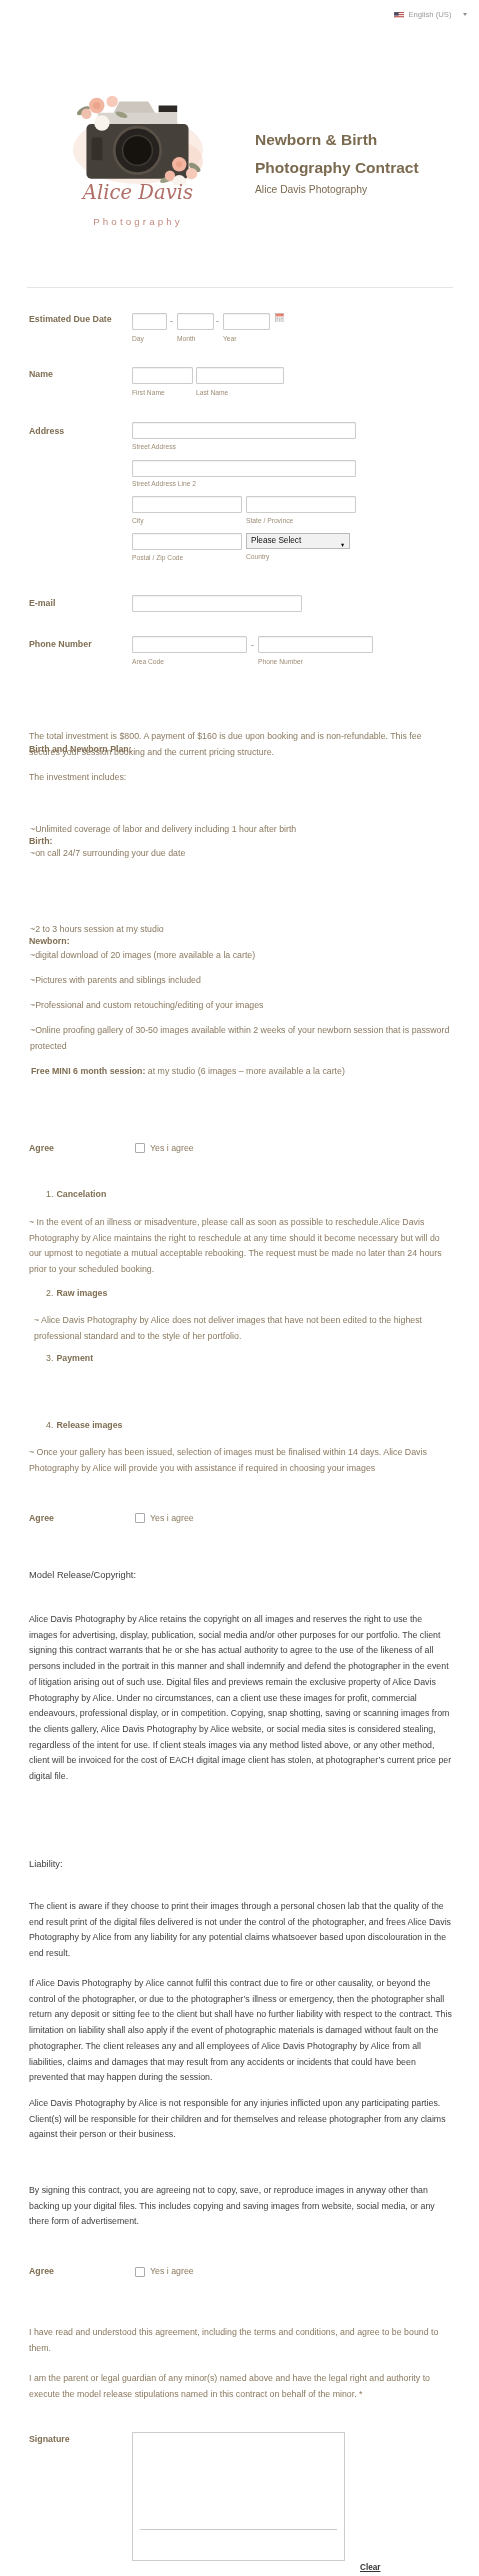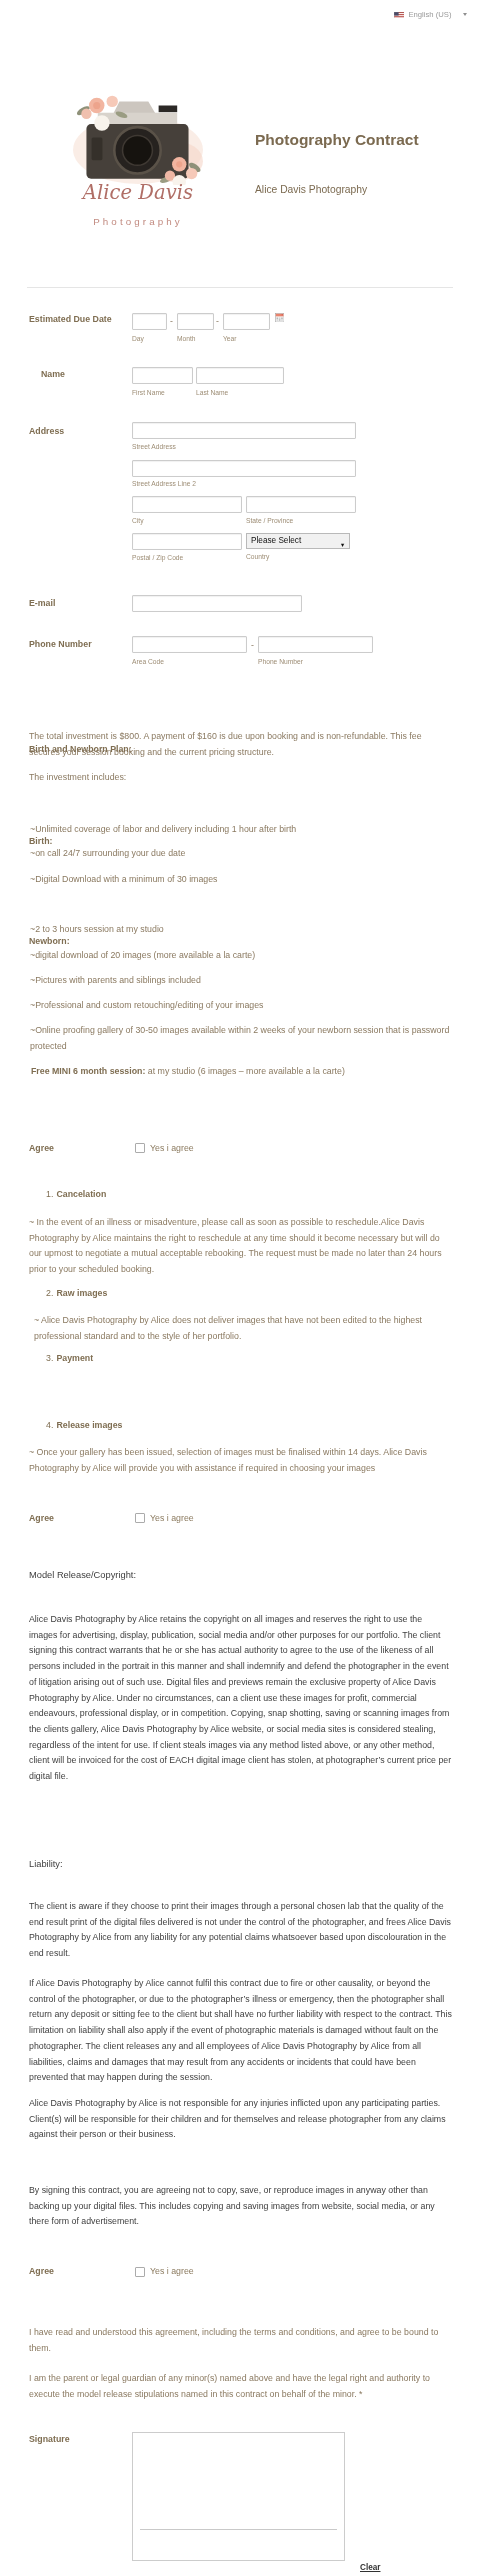--- a/index.html
+++ b/index.html
@@ -80,20 +80,21 @@
       <circle cx="232" cy="158" r="11" fill="#f6c9b8"></circle>
       <circle cx="190" cy="162" r="10" fill="#efb7a4"></circle>
       <circle cx="208" cy="174" r="13" fill="#f8f3ec"></circle>
       <circle cx="208" cy="140" r="6" fill="#eda48c"></circle>
     </svg>
     <div class="abs script-name" style="left:0;top:89px;width:132px;text-align:center;">Alice Davis</div>
     <div class="abs photog" style="left:0;top:124px;width:132px;text-align:center;">Photography</div>
   </div>
 
   <div class="abs title" style="left:255px;top:126px;width:206px;">
+    <div>Newborn &amp; Birth</div>
     <div>Photography Contract</div>
   </div>
   <div class="abs subtitle" style="left:255px;top:184px;">Alice Davis Photography</div>
 
   <div class="divider" style="left:27px;top:287px;width:426px;"></div>
 
   <div class="abs lbl" style="left:29px;top:314px;">Estimated Due Date</div>
   <input class="inp" style="left: 132px; top: 313px; width: 35px;">
   <span class="dash" style="left:170px;top:316px;">-</span>
   <input class="inp" style="left: 177px; top: 313px; width: 37px;">
@@ -109,21 +110,21 @@
         <rect x="12" y="9" width="3" height="2" fill="#9a9a9a"></rect>
       <rect x="3" y="12.5" width="3" height="2" fill="#c2c2c2"></rect>
         <rect x="7.5" y="12.5" width="3" height="2" fill="#9a9a9a"></rect>
         <rect x="12" y="12.5" width="3" height="2" fill="#c2c2c2"></rect>
     </svg>
   </span>
   <div class="abs sub" style="left:132px;top:335px;">Day</div>
   <div class="abs sub" style="left:177px;top:335px;">Month</div>
   <div class="abs sub" style="left:223px;top:335px;">Year</div>
 
-  <div class="abs lbl" style="left:29px;top:369px;margin-left:12px;">Name</div>
+  <div class="abs lbl" style="left:29px;top:369px;">Name</div>
   <input class="inp" style="left: 132px; top: 367px; width: 61px;">
   <input class="inp" style="left: 196px; top: 367px; width: 88px;">
   <div class="abs sub" style="left:132px;top:389px;">First Name</div>
   <div class="abs sub" style="left:196px;top:389px;">Last Name</div>
 
   <div class="abs lbl" style="left:29px;top:426px;">Address</div>
   <input class="inp" style="left: 132px; top: 422px; width: 224px;">
   <div class="abs sub" style="left:132px;top:443px;">Street Address</div>
   <input class="inp" style="left: 132px; top: 460px; width: 224px;">
   <div class="abs sub" style="left:132px;top:480px;">Street Address Line 2</div>
@@ -148,21 +149,20 @@
   <input class="inp" style="left: 258px; top: 636px; width: 115px;">
   <div class="abs sub" style="left:132px;top:658px;">Area Code</div>
   <div class="abs sub" style="left:258px;top:658px;">Phone Number</div>
 
   <div class="abs bb" style="left:29px;top:704px;">Birth and Newborn Plan:</div>
   <div class="abs p" style="left:29px;top:729px;">The total investment is $800. A payment of $160 is due upon booking and is non-refundable. This fee secures your session booking and the current pricing structure.</div>
   <div class="abs p" style="left:29px;top:770px;">The investment includes:</div>
   <div class="abs bb" style="left:29px;top:796px;">Birth:</div>
   <div class="abs p" style="left:30px;top:822px;">~Unlimited coverage of labor and delivery including 1 hour after birth</div>
   <div class="abs p" style="left:30px;top:846px;">~on call 24/7 surrounding your due date</div>
-  <div class="abs p" style="left:30px;top:872px;">~Digital Download with a minimum of 30 images</div>
   <div class="abs bb" style="left:29px;top:896px;">Newborn:</div>
   <div class="abs p" style="left:30px;top:922px;">~2 to 3 hours session at my studio</div>
   <div class="abs p" style="left:30px;top:948px;">~digital download of 20 images (more available a la carte)</div>
   <div class="abs p" style="left:30px;top:973px;">~Pictures with parents and siblings included</div>
   <div class="abs p" style="left:30px;top:998px;">~Professional and custom retouching/editing of your images</div>
   <div class="abs p" style="left:30px;top:1023px;">~Online proofing gallery of 30-50 images available within 2 weeks of your newborn session that is password protected</div>
   <div class="abs p" style="left:31px;top:1064px;">
     <span class="bb">Free MINI 6 month session:</span><span> at my studio (6 images – more available a la carte)</span>
   </div>
 

